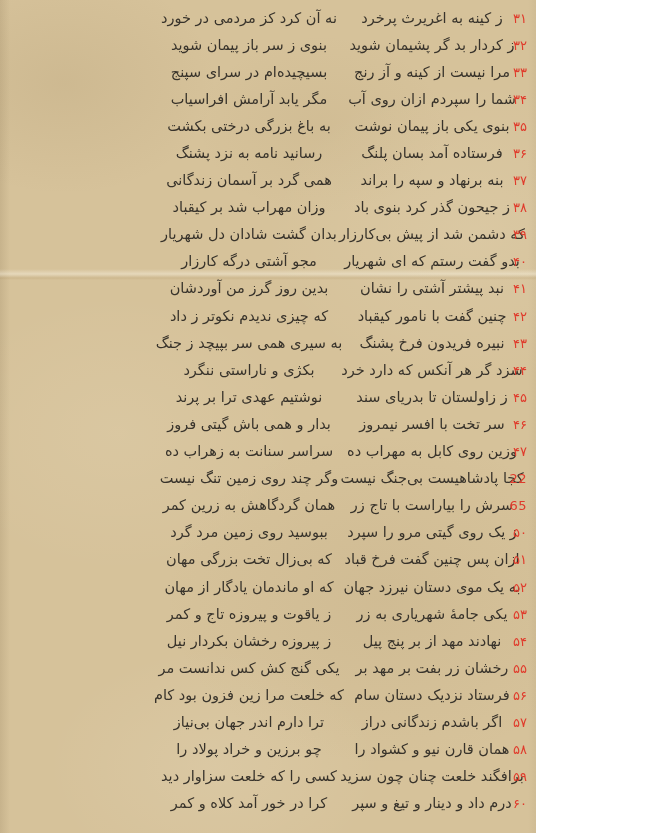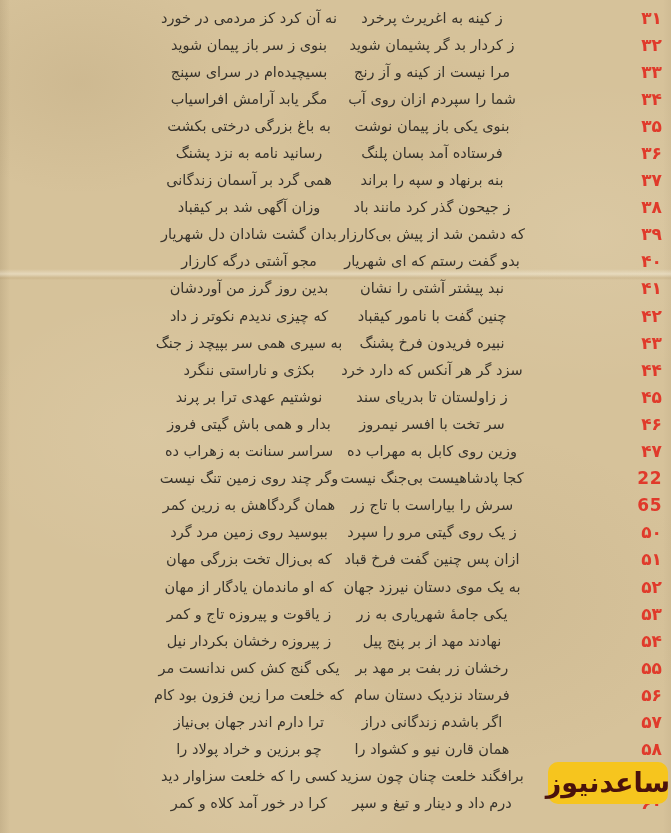--- a/index.html
+++ b/index.html
@@ -1,20 +1,20 @@
 <!DOCTYPE html>
 <html lang="fa" style="--paper: #d6c29a; --ink: #38332b; --number: #e03a2b; --watermark_bg: #f6c51e; --watermark_text: #4a120c;"><head>
 <meta charset="utf-8">
 <style>
   html, body { margin: 0; padding: 0; }
   body { font-family: "DejaVu Sans", sans-serif; }
 
   #canvas {
     position: relative;
-    width: 671px;
+    width: 536px;
     height: 833px;
     overflow: hidden;
     background-color: var(--paper, #d6c29a);
     background-image:
       radial-gradient(220px 160px at 12% 10%, rgba(120,95,55,.09), transparent 70%),
       radial-gradient(300px 220px at 88% 28%, rgba(255,250,235,.10), transparent 70%),
       radial-gradient(260px 200px at 22% 52%, rgba(255,248,230,.09), transparent 70%),
       radial-gradient(320px 240px at 72% 72%, rgba(125,100,60,.07), transparent 70%),
       radial-gradient(240px 170px at 40% 92%, rgba(255,250,240,.10), transparent 70%),
       radial-gradient(180px 130px at 60% 15%, rgba(130,105,60,.06), transparent 70%),
@@ -45,22 +45,22 @@
   .row {
     position: relative;
     height: 27.1px;
   }
 
   .num {
     position: absolute;
     right: 9px;
     top: 50%;
     transform: translateY(-50%);
-    font-size: 17px;
-    font-weight: 700;
+    font-size: 13px;
+    font-weight: 400;
     letter-spacing: .5px;
     color: var(--number, #e03a2b);
     white-space: nowrap;
   }
 
   .hemistich {
     position: absolute;
     top: 50%;
     transform: translate(-50%, -50%);
     white-space: nowrap;
@@ -128,22 +128,22 @@
     <span class="hemistich h-second">رسانید نامه به نزد پشنگ</span>
     <span class="hemistich h-first">فرستاده آمد بسان پلنگ</span>
     <span class="num">۳۶</span>
   </div>
       <div class="row">
     <span class="hemistich h-second">همی گرد بر آسمان زندگانی</span>
     <span class="hemistich h-first">بنه برنهاد و سپه را براند</span>
     <span class="num">۳۷</span>
   </div>
       <div class="row">
-    <span class="hemistich h-second">وزان آگهی شد بر کیقباد</span>
-    <span class="hemistich h-first">ز جیحون گذر کرد مانند باد</span>
+    <span class="hemistich h-second">وزان مهراب شد بر کیقباد</span>
+    <span class="hemistich h-first">ز جیحون گذر کرد بنوی باد</span>
     <span class="num">۳۸</span>
   </div>
       <div class="row">
     <span class="hemistich h-second">بدان گشت شادان دل شهریار</span>
     <span class="hemistich h-first">که دشمن شد از پیش بی‌کارزار</span>
     <span class="num">۳۹</span>
   </div>
       <div class="row">
     <span class="hemistich h-second">مجو آشتی درگه کارزار</span>
     <span class="hemistich h-first">بدو گفت رستم که ای شهریار</span>

